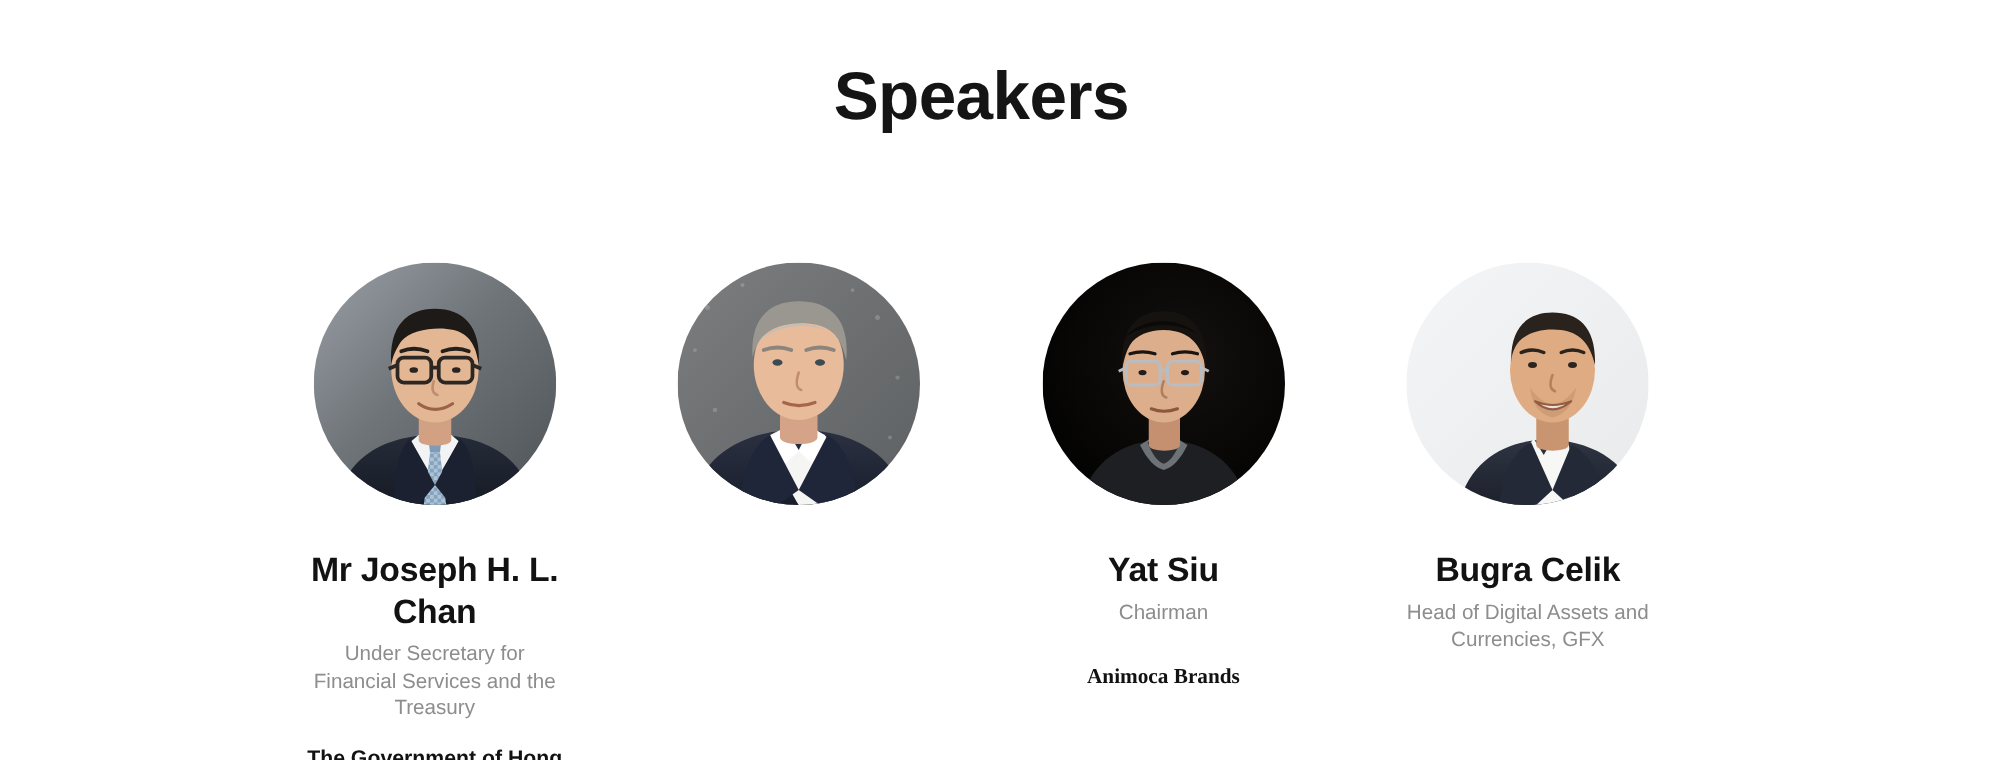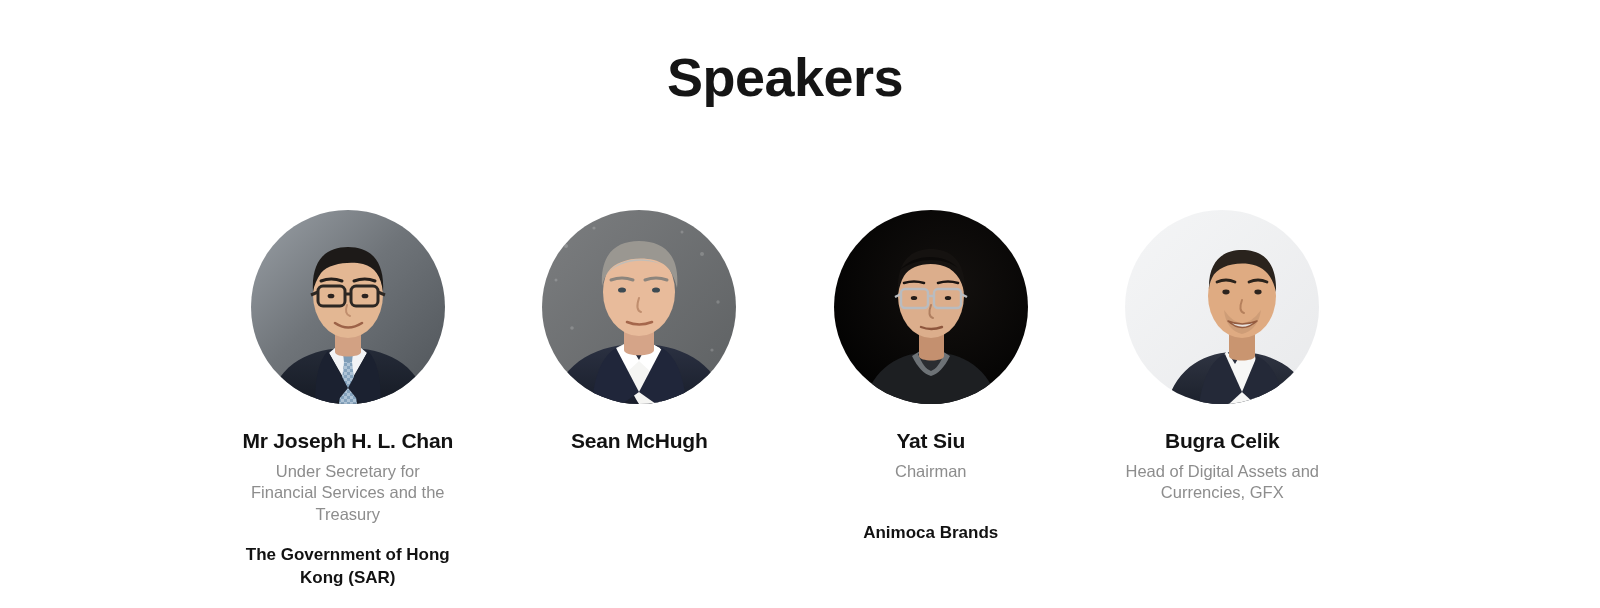--- a/index.html
+++ b/index.html
@@ -60,22 +60,22 @@
     height: 194px;
     border-radius: 50%;
     overflow: hidden;
     flex: none;
   }
 
   .portrait svg { display: block; width: 194px; height: 194px; }
 
   
   .speaker-name {
-    margin-top: 24px;
-    font-size: 21px;
+    margin-top: 36px;
+    font-size: 27px;
     font-weight: 700;
     color: #121212;
     line-height: 1.22;
     letter-spacing: -0.2px;
     width: 265px;
   }
 
   .speaker-role {
     margin-top: 7px;
     font-size: 16.5px;
@@ -87,21 +87,21 @@
 
   .speaker-company {
     margin-top: 18px;
     font-size: 17px;
     font-weight: 700;
     color: #121212;
     line-height: 1.35;
     width: 225px;
   }
 
-  .speaker-company.shifted { margin-top: 40px; }
+  .speaker-company.shifted { margin-top: 28px; font-family: Liberation Serif, serif; }
 </style>
 </head>
 <body>
 
 <div class="page">
 
   <h1 class="section-title">Speakers</h1>
 
   <div class="speakers-grid">
 
@@ -210,21 +210,20 @@
           <path d="M69 70 Q80 66 91 70" stroke="#8c857d" stroke-width="3" fill="none" stroke-linecap="round"></path>
           <path d="M103 70 Q114 66 125 70" stroke="#8c857d" stroke-width="3" fill="none" stroke-linecap="round"></path>
 
           <ellipse cx="80" cy="80" rx="4" ry="2.6" fill="#3d4a52"></ellipse>
           <ellipse cx="114" cy="80" rx="4" ry="2.6" fill="#3d4a52"></ellipse>
 
           <path d="M97 88 Q93 100 99 102" stroke="#c08e6e" stroke-width="2" fill="none" stroke-linecap="round"></path>
           <path d="M85 112 Q97 117 110 112" stroke="#a5674c" stroke-width="2.6" fill="none" stroke-linecap="round"></path>
         </svg>
       </div>
-      <div class="speaker-name">Sean McHugh</div>
     </div>
 
     <div class="speaker-card">
       <div class="portrait">
         <svg viewBox="0 0 194 194" xmlns="http://www.w3.org/2000/svg">
           <defs>
             <radialGradient id="bg3" cx="0.58" cy="0.4" r="0.75">
               <stop offset="0" stop-color="#14110f"></stop>
               <stop offset="1" stop-color="#000000"></stop>
             </radialGradient>

